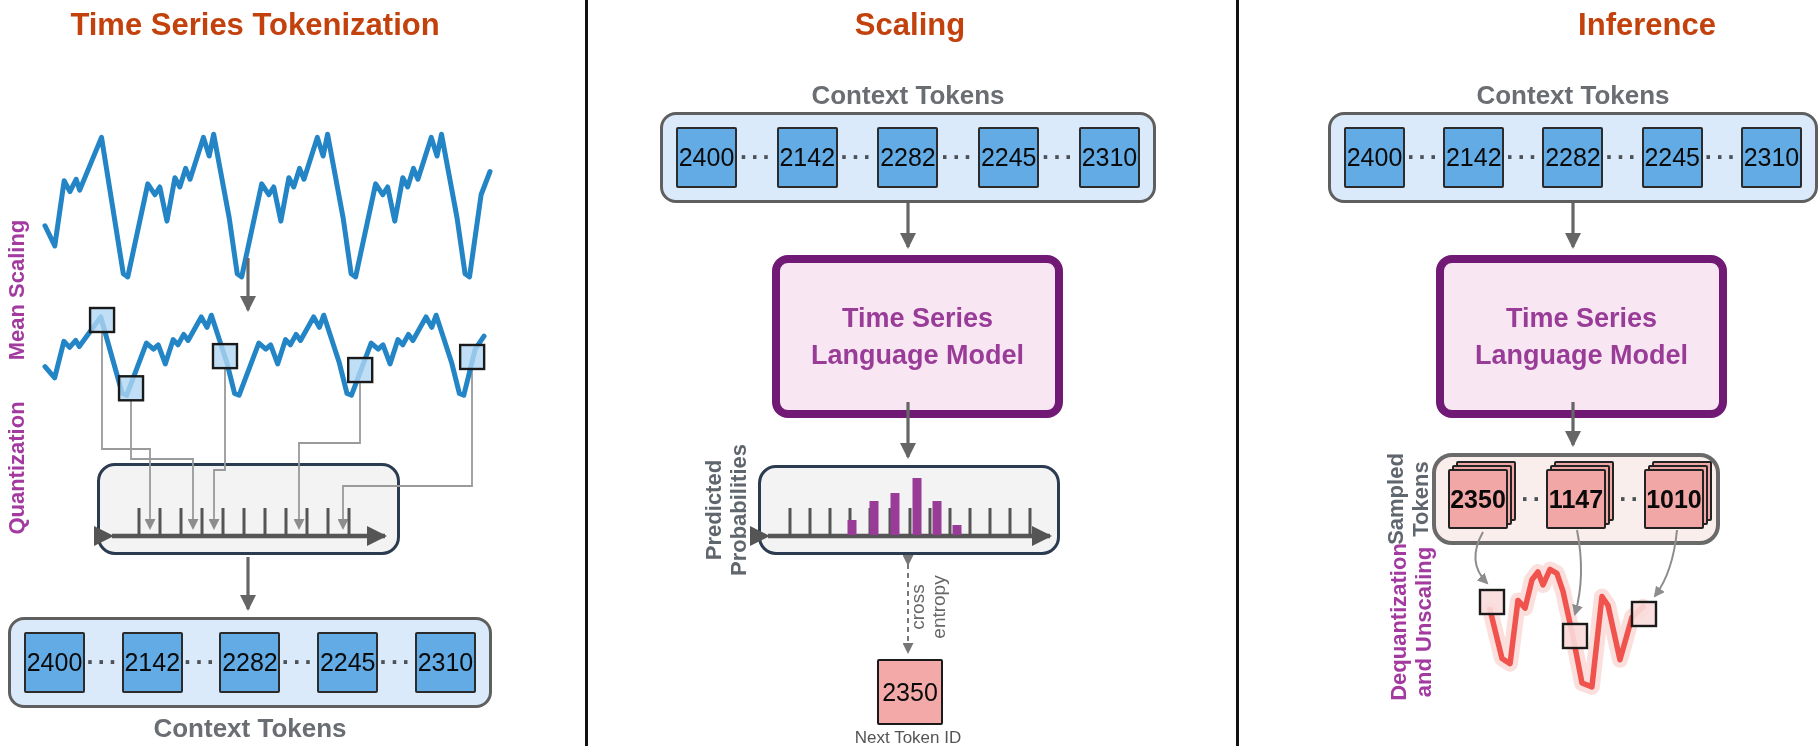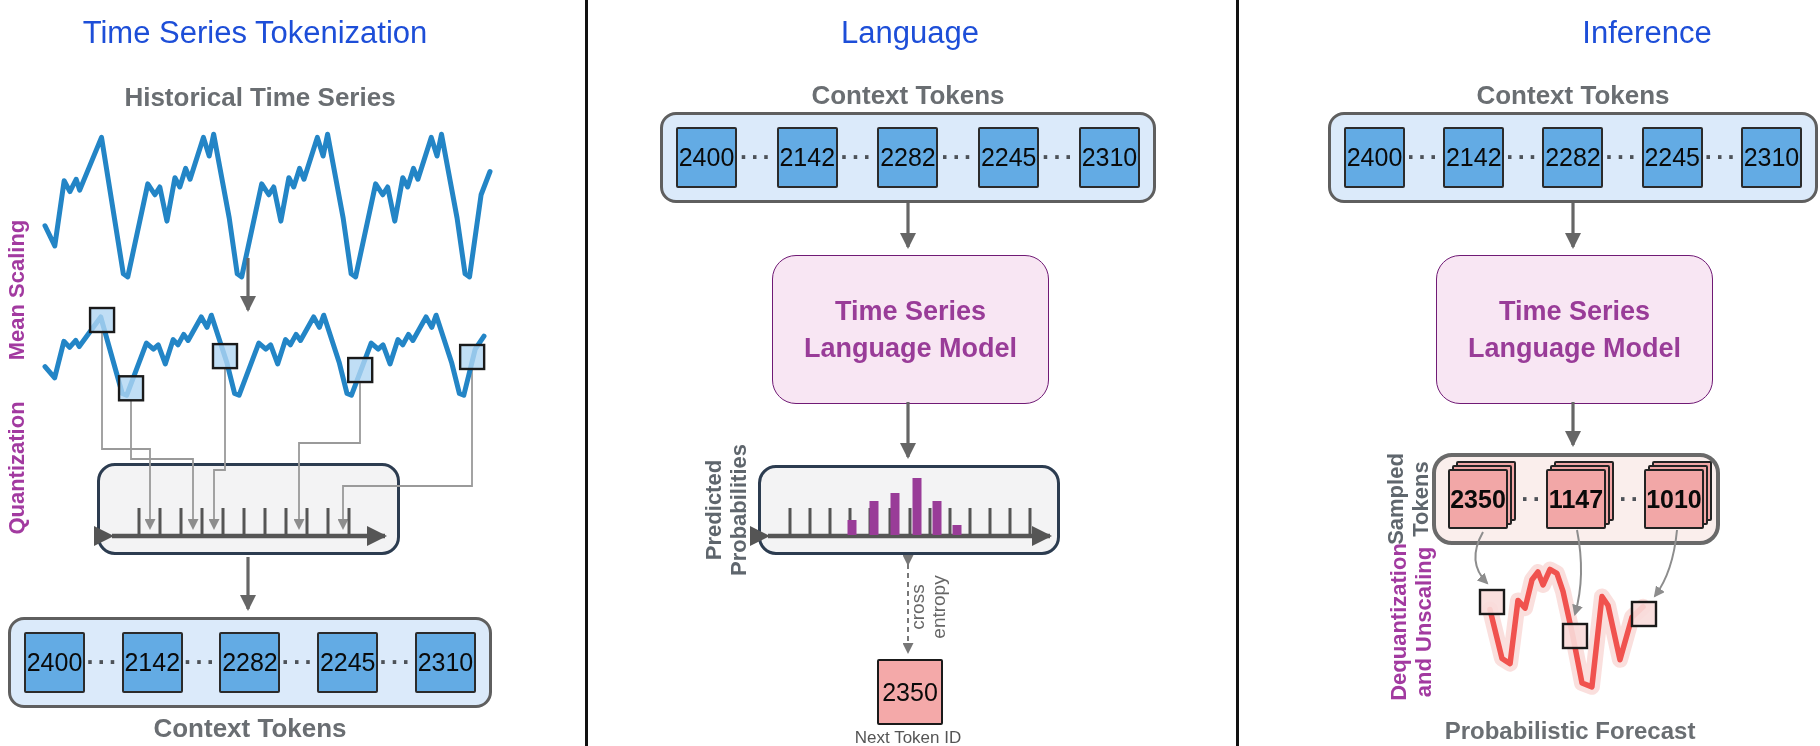--- a/index.html
+++ b/index.html
@@ -2,32 +2,32 @@
 <html><head>
 <meta charset="utf-8">
 <style>
   html,body{margin:0;padding:0;background:#ffffff;}
   #stage{position:relative;width:1820px;height:746px;overflow:hidden;
          font-family:"Liberation Sans",sans-serif;background:#ffffff;}
   .divider{position:absolute;top:0;bottom:0;width:2.5px;background:#111;}
   .ctr{position:absolute;transform:translate(-50%,-50%);white-space:nowrap;}
   .rot{position:absolute;transform:translate(-50%,-50%) rotate(-90deg);
        white-space:nowrap;text-align:center;line-height:1.12;}
-  .title{font-size:31px;font-weight:normal;color:#1d4ed8;margin-top:8px;}
+  .title{font-size:31px;font-weight:bold;color:#c2410c;}
   .graylabel{font-size:26px;font-weight:bold;color:#6a6e72;}
   .sidegray{font-size:22px;font-weight:bold;color:#5f666d;}
   .sidepurple{font-size:22px;font-weight:bold;color:#a23aa0;}
   .smallnote{font-size:17px;color:#555;}
   .crossent{font-size:19px;color:#666;}
   .ctx-box{position:absolute;background:#dbeafa;border:3px solid #5f5f5f;border-radius:16px;
            display:flex;align-items:center;justify-content:space-between;padding:16px 13px;box-sizing:border-box;}
   .token{width:57px;height:57px;background:#63abe4;border:2px solid #2b2b2b;border-radius:2px;
          display:flex;align-items:center;justify-content:center;font-size:25px;color:#0a0a0a;flex:0 0 auto;}
   .dots{font-size:25px;font-weight:bold;color:#4d5258;letter-spacing:3px;flex:0 0 auto;}
-  .model-box{position:absolute;background:#f8e6f3;border:1px solid #701a75;border-radius:24px;
+  .model-box{position:absolute;background:#f8e6f3;border:8px solid #701a75;border-radius:16px;
              display:flex;align-items:center;justify-content:center;text-align:center;
              font-size:27px;font-weight:bold;color:#993c98;line-height:1.35;}
   .panel-box{position:absolute;background:#f3f3f4;border:3px solid #2c3c50;border-radius:18px;box-sizing:border-box;}
   .sampled-box{position:absolute;background:#faeeec;border:4px solid #6a6a6a;border-radius:20px;
                display:flex;align-items:center;justify-content:space-between;padding:0 12px;box-sizing:border-box;}
   .stack{position:relative;width:60px;height:60px;flex:0 0 auto;}
   .ly,.face{position:absolute;left:0;top:0;width:60px;height:60px;background:#f2a7a7;
             border:2px solid #232323;border-radius:2px;box-sizing:border-box;}
   .ly1{transform:translate(4px,-4px);}
   .ly2{transform:translate(8px,-8px);}
@@ -40,24 +40,23 @@
 </style>
 </head>
 <body>
 
 <div id="stage">
 
   <div class="divider" style="left:585px"></div>
   <div class="divider" style="left:1236px"></div>
 
   <div class="ctr title ztext" style="left:255px;top:25px">Time Series Tokenization</div>
-  <div class="ctr title ztext" style="left:910px;top:25px">Language</div>
+  <div class="ctr title ztext" style="left:910px;top:25px">Scaling</div>
   <div class="ctr title ztext" style="left:1647px;top:25px">Inference</div>
 
-  <div class="ctr graylabel ztext" style="left:260px;top:97px">Historical Time Series</div>
 
   <div class="rot sidepurple ztext" style="left:17px;top:290px">Mean Scaling</div>
   <div class="rot sidepurple ztext" style="left:17px;top:468px">Quantization</div>
 
   <div class="ctx-box zbox" style="left:8px;top:617px;width:484px;height:91px">
       <div class="token">2400</div>
       <span class="dots">···</span>
       <div class="token">2142</div>
       <span class="dots">···</span>
       <div class="token">2282</div>
@@ -142,21 +141,20 @@
         <i class="ly ly2"></i>
         <i class="ly ly1"></i>
         <b class="face">1010</b>
       </div>
     </div>
 
   <div class="rot sidepurple ztext" style="left:1412px;top:622px">
     <div>Dequantization</div>
     <div>and Unscaling</div>
   </div>
-  <div class="ctr graylabel ztext" style="left:1570px;top:731px;font-size:24px">Probabilistic Forecast</div>
 
   <svg id="gfx" width="1820" height="746" viewBox="0 0 1820 746">
     <defs>
       <marker id="arrBig" markerUnits="userSpaceOnUse" markerWidth="18" markerHeight="16" refX="14" refY="8" orient="auto">
         <path d="M0,0 L16,8 L0,16 z" fill="#666"></path>
       </marker>
       <marker id="arrAxis" markerUnits="userSpaceOnUse" markerWidth="24" markerHeight="20" refX="18" refY="10" orient="auto">
         <path d="M0,0 L20,10 L0,20 z" fill="#555"></path>
       </marker>
       <marker id="arrThin" markerUnits="userSpaceOnUse" markerWidth="12" markerHeight="11" refX="9" refY="5.5" orient="auto">

